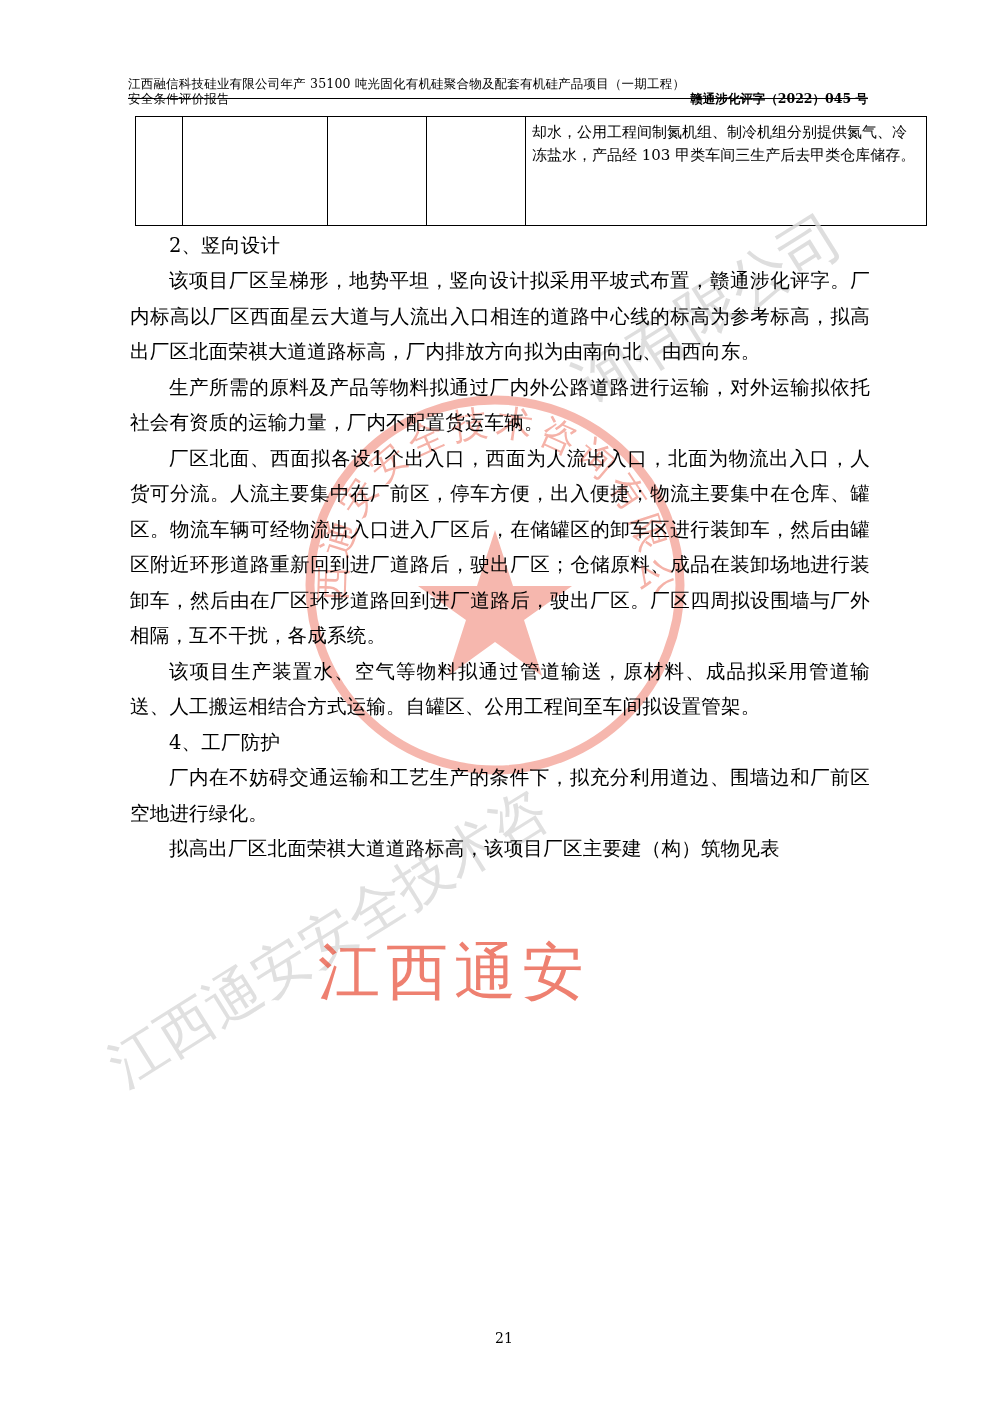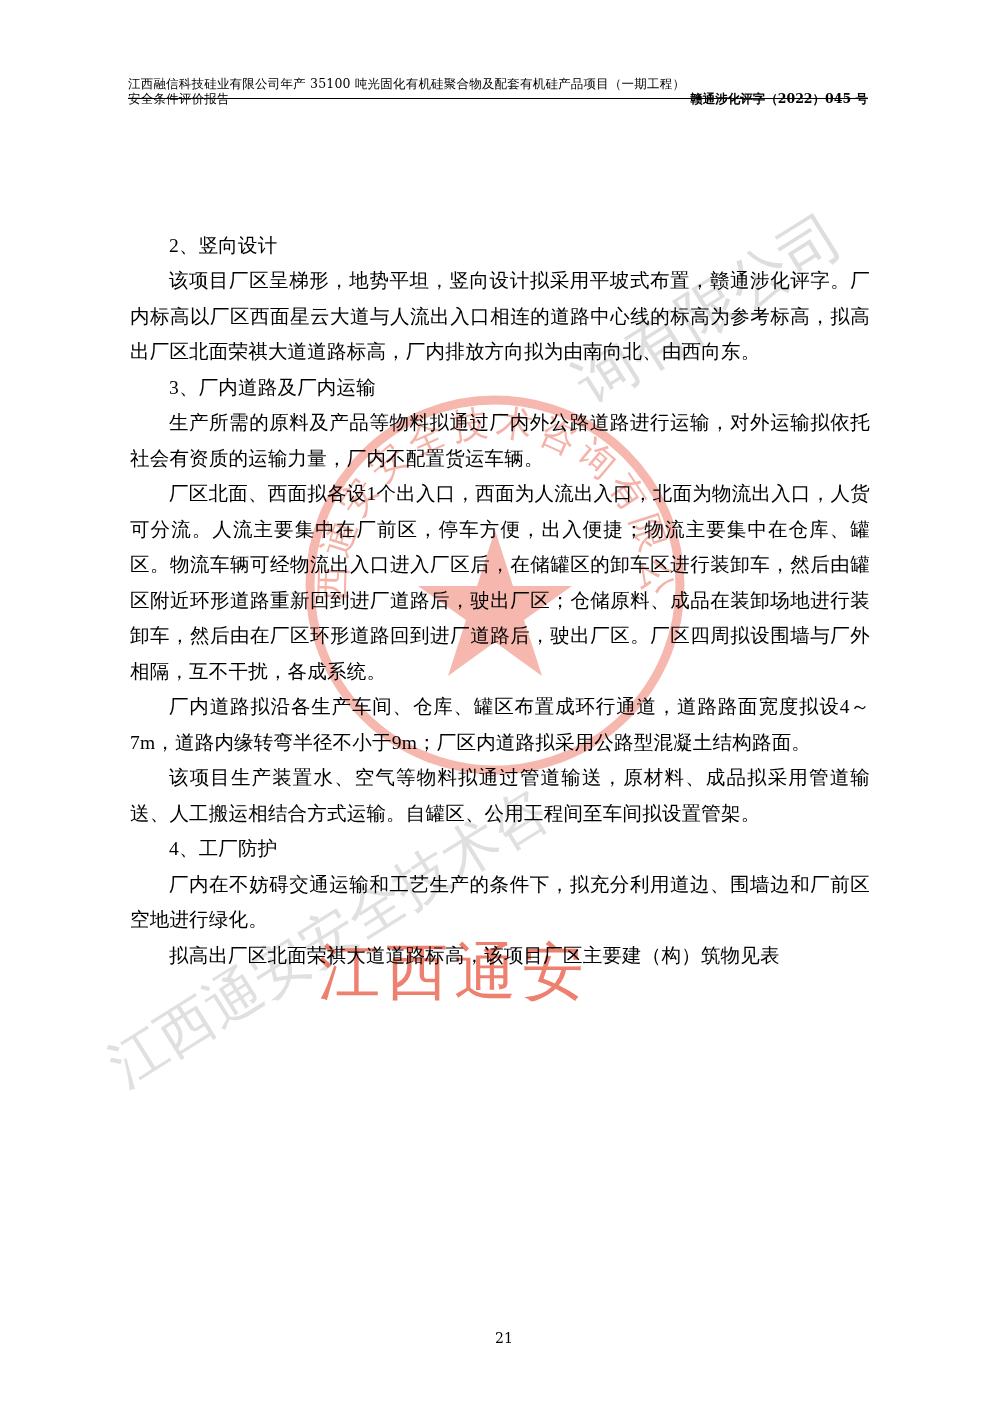--- a/index.html
+++ b/index.html
@@ -77,21 +77,21 @@
     width: 740px;
   }
   p.t {
     margin: 0;
     font-size: 19.5px;
     line-height: 1.82;
     text-align: justify;
     text-justify: inter-ideograph;
     letter-spacing: 0.2px;
   }
-  p.ind { text-indent: 2em; font-family: Liberation Serif, serif; }
+  p.ind { text-indent: 2em; }
   .sec-h {
     margin: 6px 0 0 0;
     font-size: 20px;
     font-weight: bold;
     font-family: "DejaVu Sans", "Liberation Sans", sans-serif;
     line-height: 1.8;
   }
 
   
   .pageno {
@@ -154,42 +154,51 @@
 <body>
 
 <div class="page">
 
   <div class="header">
     <div class="header-left">江西融信科技硅业有限公司年产 35100 吨光固化有机硅聚合物及配套有机硅产品项目（一期工程）安全条件评价报告</div>
     <div class="header-right">赣通涉化评字（2022）045 号</div>
   </div>
   <div class="header-rule"></div>
 
+  <table class="tbl">
+    <tbody>
+        <tr>
+      <td class="c1"></td>
+      <td class="c2"></td>
+      <td class="c3"></td>
+      <td class="c4"></td>
+      <td class="c5">却水，公用工程间制氮机组、制冷机组分别提供氮气、冷冻盐水，产品经 103 甲类车间三生产后去甲类仓库储存。</td>
+    </tr>
+  </tbody>
+    </table>
 
   <div class="wm wm-text-diag">询有限公司</div>
   <div class="wm wm-text-diag2">江西通安安全技术咨</div>
 
   <svg class="wm wm-seal" viewBox="0 0 390 390">
     <circle cx="195" cy="195" r="185" fill="none" stroke="#e8503a" stroke-width="9" opacity="0.75"></circle>
     <path id="sealarc" d="M 45,195 A 150,150 0 0 1 345,195" fill="none" stroke="none"></path>
     <text font-size="36" fill="#e8503a" opacity="0.8" font-family="DejaVu Sans, sans-serif" letter-spacing="6">
       <textPath href="#sealarc" startOffset="50%" text-anchor="middle">江西通安安全技术咨询有限公司</textPath>
     </text>
     <polygon points="195,140 213,196 272,196 224,230 242,286 195,252 148,286 166,230 118,196 177,196" fill="#e8503a" opacity="0.75"></polygon>
   </svg>
 
   <div class="wm wm-red">江西通安</div>
 
   <div class="body">
     <p class="t ind">2、竖向设计</p>
     <p class="t ind">该项目厂区呈梯形，地势平坦，竖向设计拟采用平坡式布置，赣通涉化评字。厂内标高以厂区西面星云大道与人流出入口相连的道路中心线的标高为参考标高，拟高出厂区北面荣祺大道道路标高，厂内排放方向拟为由南向北、由西向东。</p>
-    <p class="t ind">3、厂内道路及厂内运输</p>
     <p class="t ind">生产所需的原料及产品等物料拟通过厂内外公路道路进行运输，对外运输拟依托社会有资质的运输力量，厂内不配置货运车辆。</p>
     <p class="t ind">厂区北面、西面拟各设1个出入口，西面为人流出入口，北面为物流出入口，人货可分流。人流主要集中在厂前区，停车方便，出入便捷；物流主要集中在仓库、罐区。物流车辆可经物流出入口进入厂区后，在储罐区的卸车区进行装卸车，然后由罐区附近环形道路重新回到进厂道路后，驶出厂区；仓储原料、成品在装卸场地进行装卸车，然后由在厂区环形道路回到进厂道路后，驶出厂区。厂区四周拟设围墙与厂外相隔，互不干扰，各成系统。</p>
-    <p class="t ind">厂内道路拟沿各生产车间、仓库、罐区布置成环行通道，道路路面宽度拟设4～7m，道路内缘转弯半径不小于9m；厂区内道路拟采用公路型混凝土结构路面。</p>
     <p class="t ind">该项目生产装置水、空气等物料拟通过管道输送，原材料、成品拟采用管道输送、人工搬运相结合方式运输。自罐区、公用工程间至车间拟设置管架。</p>
     <p class="t ind">4、工厂防护</p>
     <p class="t ind">厂内在不妨碍交通运输和工艺生产的条件下，拟充分利用道边、围墙边和厂前区空地进行绿化。</p>
     <p class="t ind">拟高出厂区北面荣祺大道道路标高，该项目厂区主要建（构）筑物见表</p>
   </div>
 
   <div class="pageno">21</div>
 
 </div>
 

